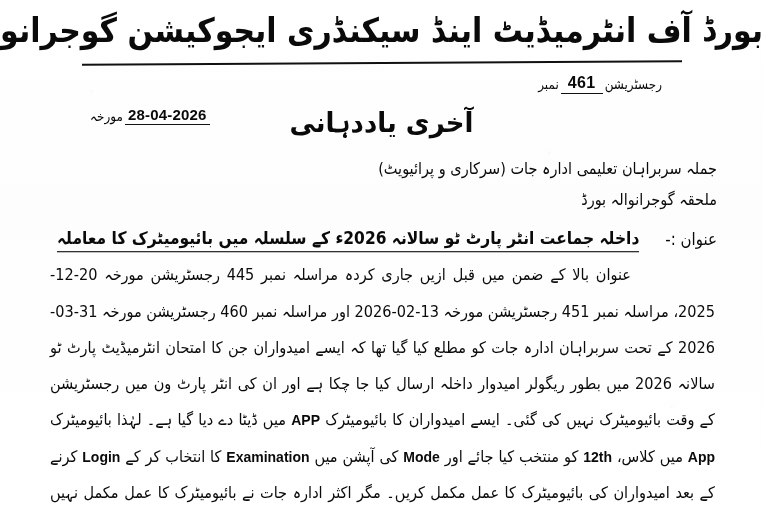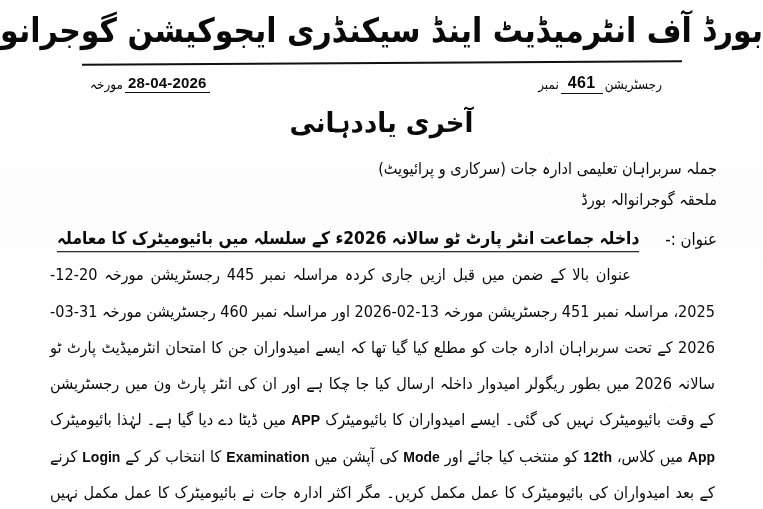--- a/index.html
+++ b/index.html
@@ -72,20 +72,21 @@
     border-bottom:1.6px solid #111;
     padding:0 7px 1px 7px;
     letter-spacing:.4px;
   }
   .date-val{
     font-family:"Liberation Sans", sans-serif;
     font-size:15px; font-weight:700;
     border-bottom:1.6px solid #111;
     padding:0 3px 1px 3px;
     letter-spacing:.2px;
+    margin-top:32px;
   }
 
   
   .doc-title{
     position:absolute;
     top:108px; left:0; right:0;
     text-align:center;
     font-size:26px;
     font-weight:700;
     transform:scaleY(1.05);

